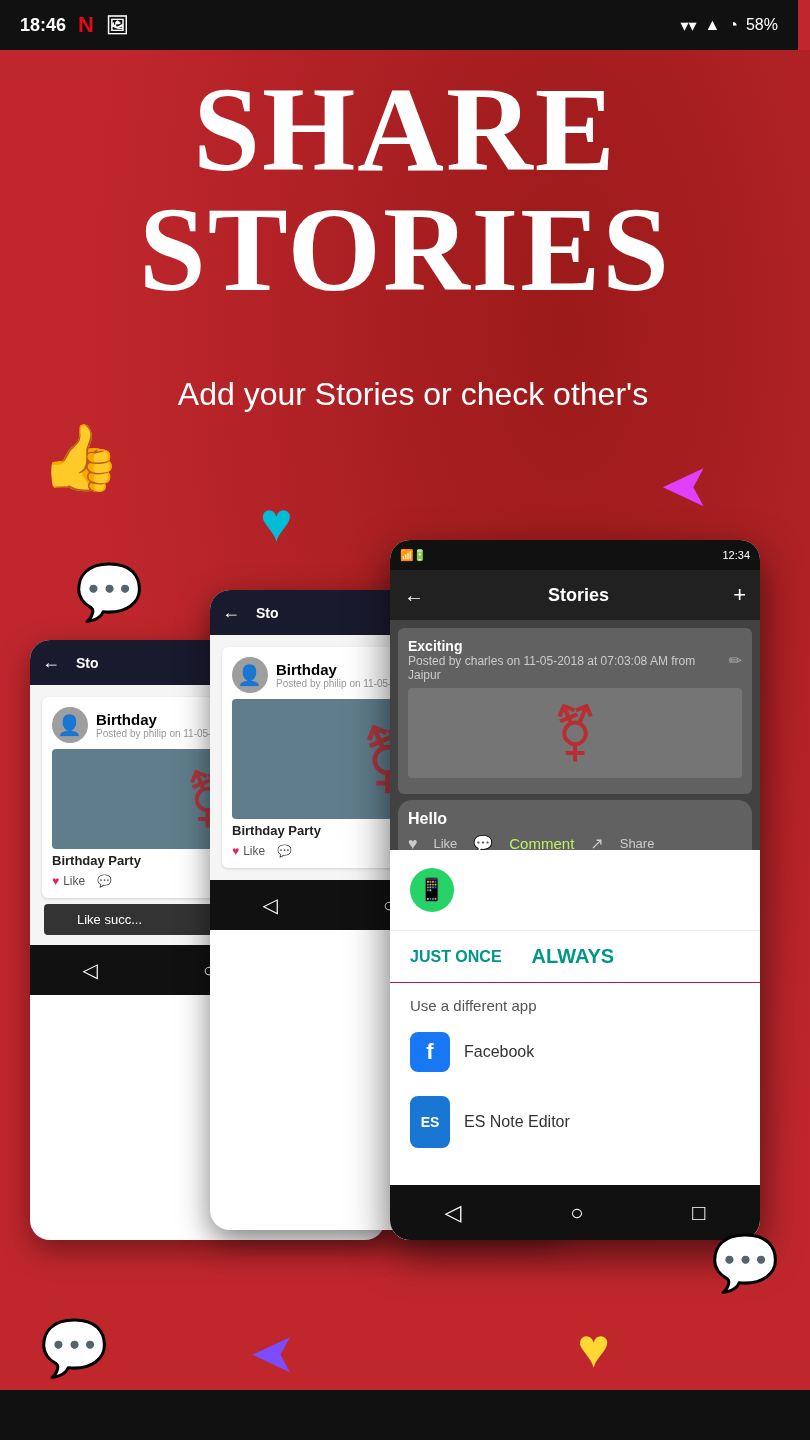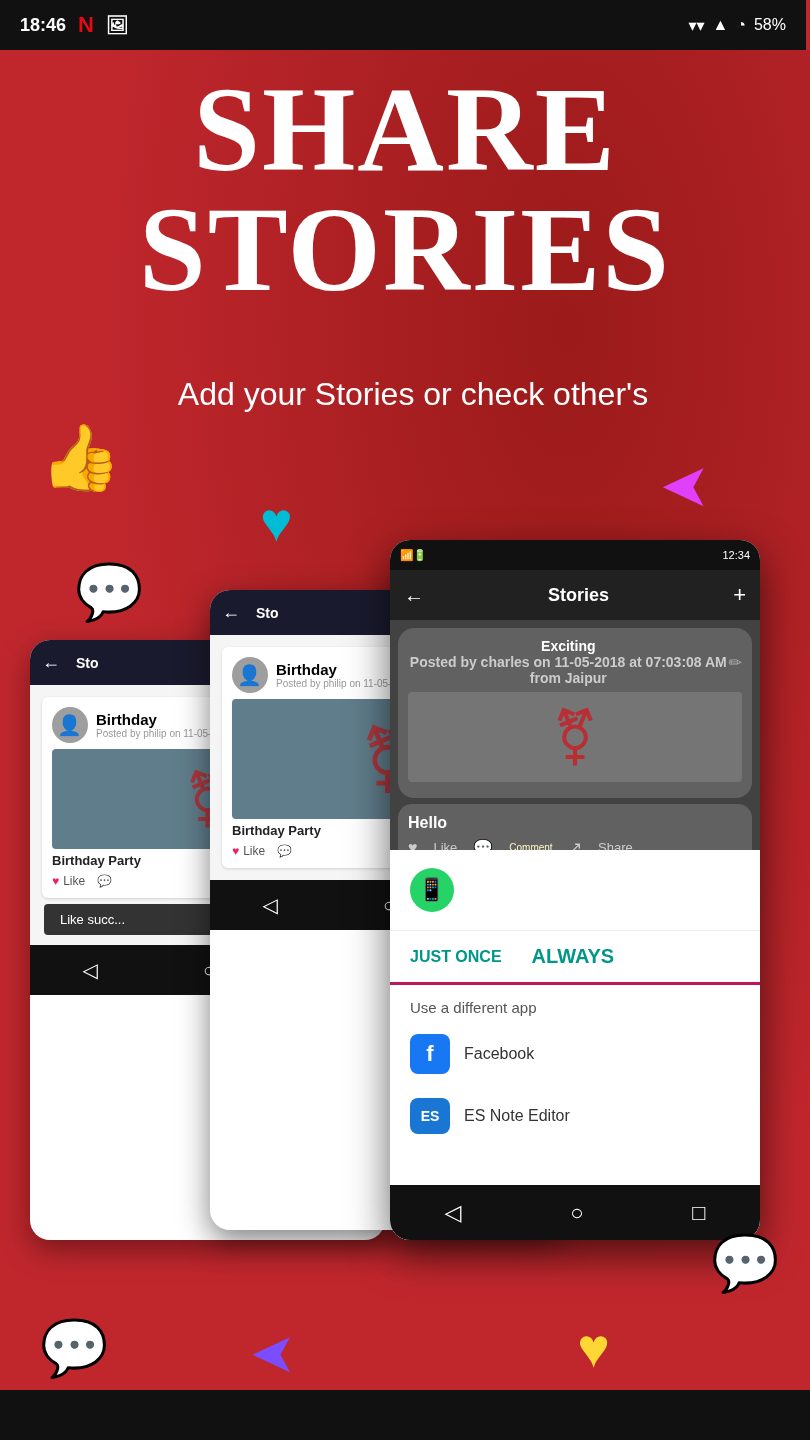--- a/index.html
+++ b/index.html
@@ -8,21 +8,21 @@
       height: 1440px;
       overflow: hidden;
       font-family: 'Arial', sans-serif;
       background: #c0272d;
       position: relative;
     }
 
     
     .status-bar {
       position: absolute;
-      top: 0; left: 0; right: 4px;
+      top: 0; left: 0; right: 12px;
       height: 50px;
       background: #111;
       display: flex;
       align-items: center;
       justify-content: space-between;
       padding: 8px 20px;
       z-index: 100;
     }
     .status-bar-left {
       display: flex;
@@ -250,42 +250,40 @@
       color: white;
     }
 
     .phone-3-content {
       background: #424242;
       padding: 8px;
     }
 
     .story-card-dark {
       background: #616161;
-      border-radius: 16px;
+      border-radius: 6px;
       padding: 10px;
       margin-bottom: 6px;
-      text-align: center;
     }
 
     .story-card-hello {
       background: #616161;
       border-radius: 14px;
       padding: 10px;
       margin-bottom: 0;
     }
 
     .story-title-light {
       font-size: 14px;
       font-weight: bold;
       color: white;
     }
     .story-meta-light {
-      font-size: 14px;
+      font-size: 12px;
       color: #ccc;
-      font-weight: bold;
     }
 
     .story-image-dark {
       height: 90px;
       background: #757575;
       border-radius: 4px;
       margin: 6px 0;
       display: flex; align-items: center; justify-content: center;
     }
 
@@ -315,21 +313,21 @@
     .share-whatsapp-label {
       font-size: 17px;
       color: #333;
       flex: 1;
     }
 
     .share-once-always {
       display: flex;
       gap: 30px;
       padding: 14px 20px;
-      border-bottom: 3px solid #be185d;
+      border-bottom: 1px solid #be185d;
     }
     .share-btn-once {
       color: #009688;
       font-size: 16px;
       font-weight: bold;
       background: none; border: none;
       cursor: pointer;
     }
     .share-btn-always {
       color: #009688;
@@ -352,21 +350,21 @@
       padding: 12px 20px;
     }
     .app-icon-facebook {
       width: 40px; height: 40px;
       background: #1877f2;
       border-radius: 8px;
       display: flex; align-items: center; justify-content: center;
       color: white; font-size: 22px; font-weight: bold;
     }
     .app-icon-es {
-      width: 40px; height: 36px;
+      width: 40px; height: 52px;
       background: #1976d2;
       border-radius: 8px;
       display: flex; align-items: center; justify-content: center;
       color: white; font-size: 14px; font-weight: bold;
     }
     .app-label {
       font-size: 16px;
       color: #333;
     }
 
@@ -386,21 +384,21 @@
       background: #111;
       display: flex; align-items: center; justify-content: space-around;
       color: white; font-size: 20px;
     }
 
     
     .snackbar {
       background: #333;
       color: white;
       border-radius: 4px;
-      padding: 8px 16px;
+      padding: 8px 33px;
       font-size: 13px;
       margin: 4px 8px;
     }
 
     
     .chat-bubble-blue {
       position: absolute;
       bottom: 145px; right: 30px;
       font-size: 55px;
       color: #2196f3;
@@ -594,21 +592,21 @@
           <div style="font-size:55px;color:#c0272d;opacity:0.9;">⚧</div>
         </div>
       </div>
 
       <div class="story-card-hello">
         <div class="story-title-light" style="font-size:16px;margin-bottom:6px;">Hello</div>
         <div style="display:flex;gap:16px;align-items:center;">
           <span style="color:#ccc;font-size:16px;">♥</span>
           <span style="color:#ccc;font-size:13px;">Like</span>
           <span style="color:#ccc;font-size:16px;">💬</span>
-          <span style="color:#fef9c3;font-size:10px;">Comment</span>
+          <span style="color:#bef264;font-size:15px;">Comment</span>
           <span style="color:#ccc;font-size:16px;">↗</span>
           <span style="color:#ccc;font-size:13px;">Share</span>
         </div>
       </div>
     </div>
 
     <div class="share-panel">
 
       <div class="share-whatsapp-row">
         <div class="whatsapp-icon-circle">

